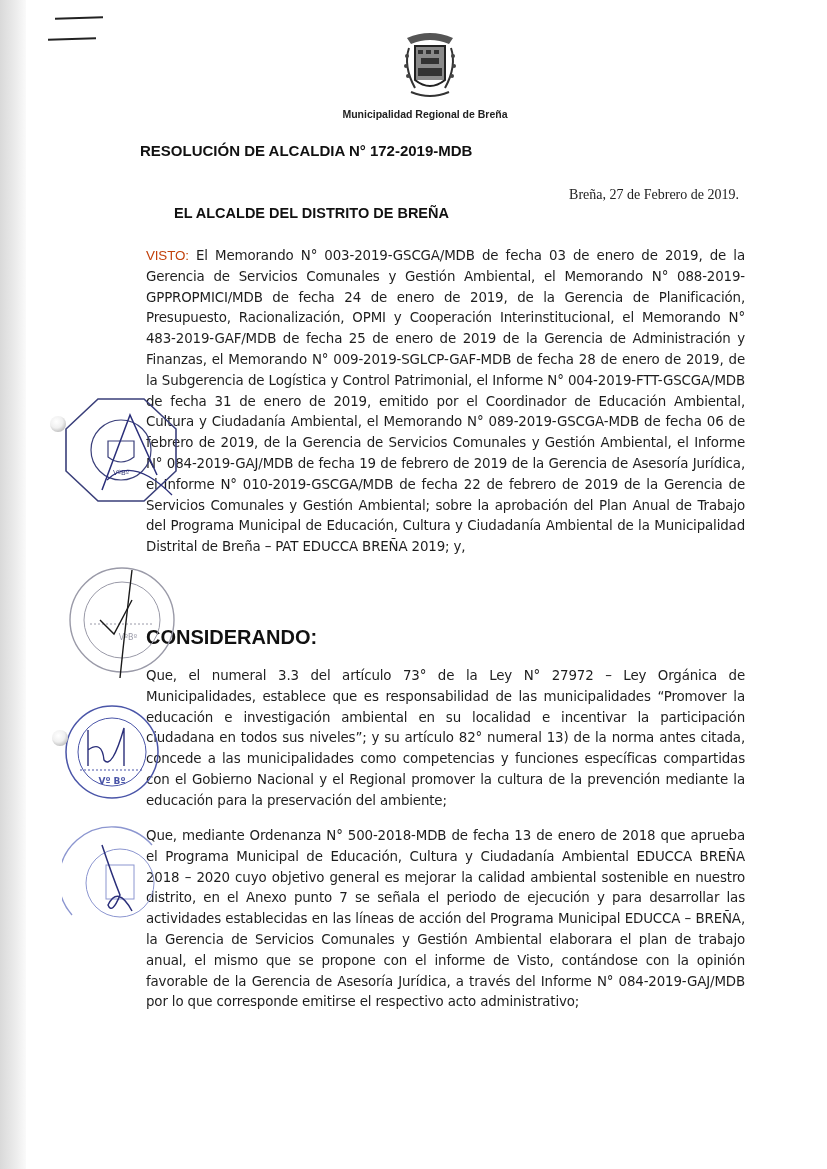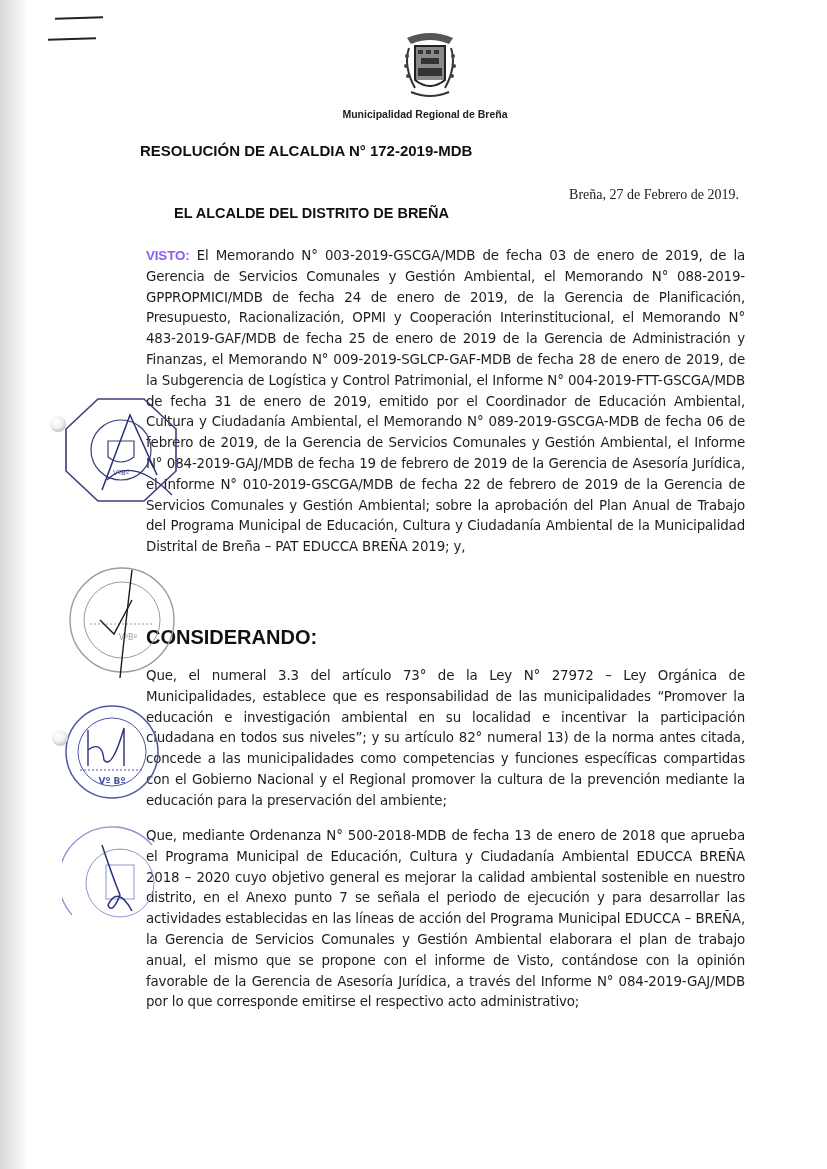--- a/index.html
+++ b/index.html
@@ -33,21 +33,21 @@
     }
     .authority {
       position: absolute; left: 146px; top: 205px;
       font-family: "Liberation Sans", sans-serif; font-weight: bold; font-size: 14.5px; color: #111; margin-left: 28px;
     }
     .para {
       position: absolute; left: 146px; width: 599px;
       font-family: "DejaVu Sans", sans-serif; font-size: 13.4px; line-height: 20.8px;
       text-align: justify; color: #1e1e1e; letter-spacing: -0.15px;
     }
-    .para b { font-family: "Liberation Sans", sans-serif; font-weight: bold; color: #8b5cf6; }
+    .para b { font-family: "Liberation Sans", sans-serif; font-weight: normal; color: #c2410c; }
     .section-heading {
       position: absolute; left: 146px; top: 626px;
       font-family: "Liberation Sans", sans-serif; font-weight: bold; font-size: 20px; color: #111;
     }
     .stamp { position: absolute; }
     .punch {
       position: absolute; width: 16px; height: 16px; border-radius: 50%;
       background: radial-gradient(circle at 40% 35%, #ffffff 0%, #f0f0f0 45%, #9a9a9a 100%);
     }
   </style>

